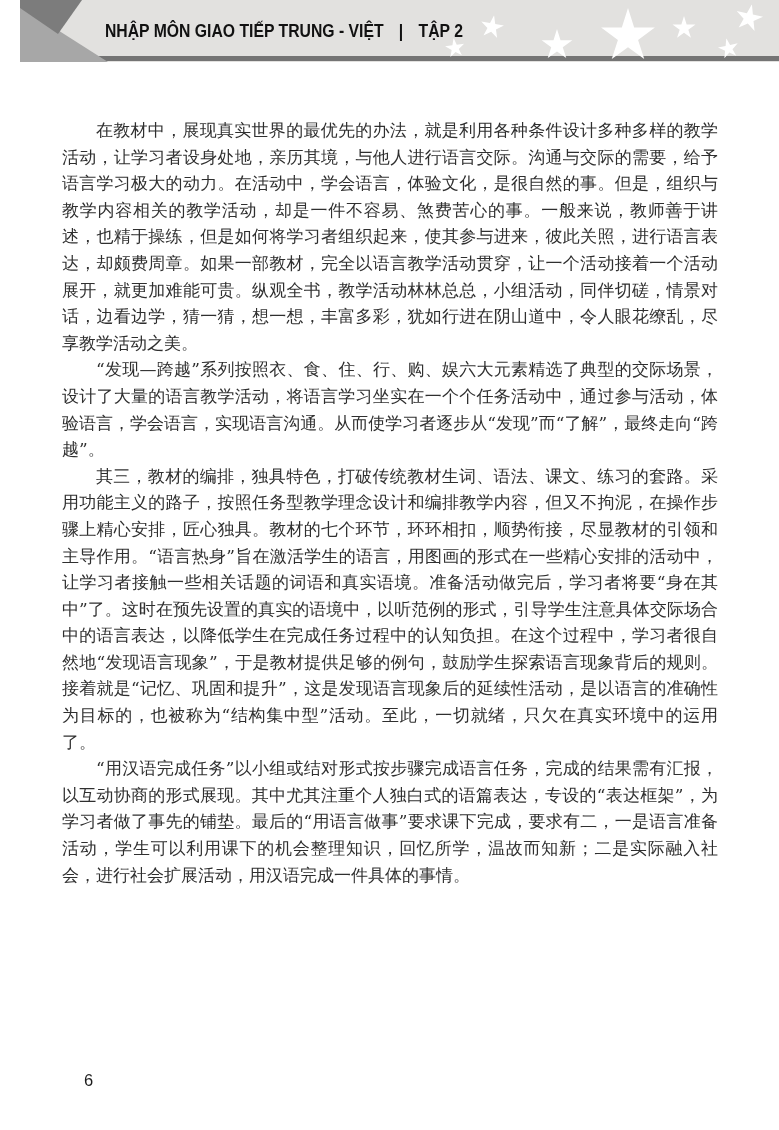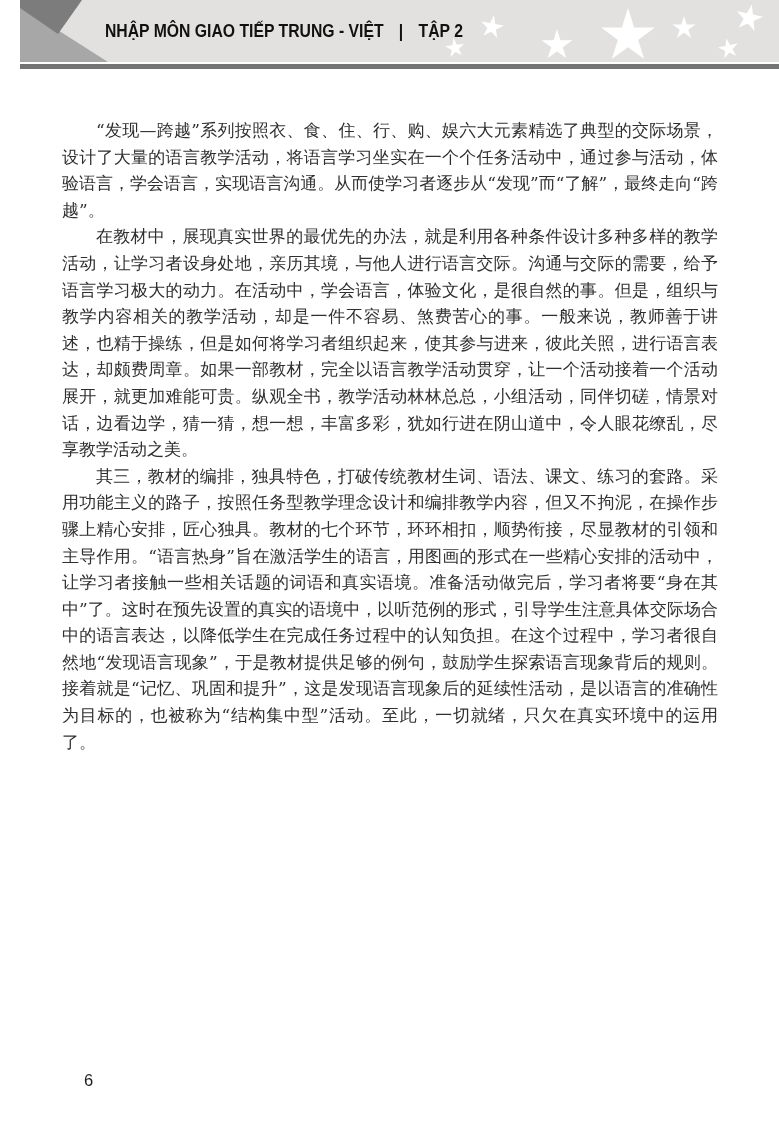--- a/index.html
+++ b/index.html
@@ -9,21 +9,21 @@
     position: relative;
     background: #ffffff;
     overflow: hidden;
     font-family: "Liberation Sans", sans-serif;
   }
 
   
   .header {
     position: absolute;
     left: 20px; top: 0; right: 0;
-    height: 69px;
+    height: 61px;
   }
   .banner-bg {
     position: absolute;
     left: 0; top: 0; right: 0;
     height: 62px;
     background: #e2e1df;
   }
   .banner-strip {
     position: absolute;
     left: 0; bottom: 0; right: 0;
@@ -109,18 +109,19 @@
       <span class="star" style="left: 460px; top: 15px; width: 24px; height: 24px; background: rgb(255, 255, 255); transform: rotate(10deg);"></span>
       <span class="star" style="left: 521px; top: 29px; width: 32px; height: 32px; background: rgb(255, 255, 255);"></span>
       <span class="star" style="left: 580px; top: 8px; width: 56px; height: 56px; background: rgb(255, 255, 255);"></span>
       <span class="star" style="left: 652px; top: 16px; width: 24px; height: 24px; background: rgb(255, 255, 255);"></span>
       <span class="star" style="left: 698px; top: 38px; width: 21px; height: 21px; background: rgb(255, 255, 255); transform: rotate(-12deg);"></span>
       <span class="star" style="left: 715px; top: 4px; width: 28px; height: 28px; background: rgb(255, 255, 255); transform: rotate(12deg);"></span>
     </div>
 </div>
 
 <div class="body-text" id="body-text">
+    <p>在教材中，展现真实世界的最优先的办法，就是利用各种条件设计多种多样的教学活动，让学习者设身处地，亲历其境，与他人进行语言交际。沟通与交际的需要，给予语言学习极大的动力。在活动中，学会语言，体验文化，是很自然的事。但是，组织与教学内容相关的教学活动，却是一件不容易、煞费苦心的事。一般来说，教师善于讲述，也精于操练，但是如何将学习者组织起来，使其参与进来，彼此关照，进行语言表达，却颇费周章。如果一部教材，完全以语言教学活动贯穿，让一个活动接着一个活动展开，就更加难能可贵。纵观全书，教学活动林林总总，小组活动，同伴切磋，情景对话，边看边学，猜一猜，想一想，丰富多彩，犹如行进在阴山道中，令人眼花缭乱，尽享教学活动之美。</p>
     <p>“发现—跨越”系列按照衣、食、住、行、购、娱六大元素精选了典型的交际场景，设计了大量的语言教学活动，将语言学习坐实在一个个任务活动中，通过参与活动，体验语言，学会语言，实现语言沟通。从而使学习者逐步从“发现”而“了解”，最终走向“跨越”。</p>
-    <p>在教材中，展现真实世界的最优先的办法，就是利用各种条件设计多种多样的教学活动，让学习者设身处地，亲历其境，与他人进行语言交际。沟通与交际的需要，给予语言学习极大的动力。在活动中，学会语言，体验文化，是很自然的事。但是，组织与教学内容相关的教学活动，却是一件不容易、煞费苦心的事。一般来说，教师善于讲述，也精于操练，但是如何将学习者组织起来，使其参与进来，彼此关照，进行语言表达，却颇费周章。如果一部教材，完全以语言教学活动贯穿，让一个活动接着一个活动展开，就更加难能可贵。纵观全书，教学活动林林总总，小组活动，同伴切磋，情景对话，边看边学，猜一猜，想一想，丰富多彩，犹如行进在阴山道中，令人眼花缭乱，尽享教学活动之美。</p>
     <p>其三，教材的编排，独具特色，打破传统教材生词、语法、课文、练习的套路。采用功能主义的路子，按照任务型教学理念设计和编排教学内容，但又不拘泥，在操作步骤上精心安排，匠心独具。教材的七个环节，环环相扣，顺势衔接，尽显教材的引领和主导作用。“语言热身”旨在激活学生的语言，用图画的形式在一些精心安排的活动中，让学习者接触一些相关话题的词语和真实语境。准备活动做完后，学习者将要“身在其中”了。这时在预先设置的真实的语境中，以听范例的形式，引导学生注意具体交际场合中的语言表达，以降低学生在完成任务过程中的认知负担。在这个过程中，学习者很自然地“发现语言现象”，于是教材提供足够的例句，鼓励学生探索语言现象背后的规则。接着就是“记忆、巩固和提升”，这是发现语言现象后的延续性活动，是以语言的准确性为目标的，也被称为“结构集中型”活动。至此，一切就绪，只欠在真实环境中的运用了。</p>
+    <p>“用汉语完成任务”以小组或结对形式按步骤完成语言任务，完成的结果需有汇报，以互动协商的形式展现。其中尤其注重个人独白式的语篇表达，专设的“表达框架”，为学习者做了事先的铺垫。最后的“用语言做事”要求课下完成，要求有二，一是语言准备活动，学生可以利用课下的机会整理知识，回忆所学，温故而知新；二是实际融入社会，进行社会扩展活动，用汉语完成一件具体的事情。</p>
   </div>
 
 <div class="page-number">6</div>
 
 </body></html>

